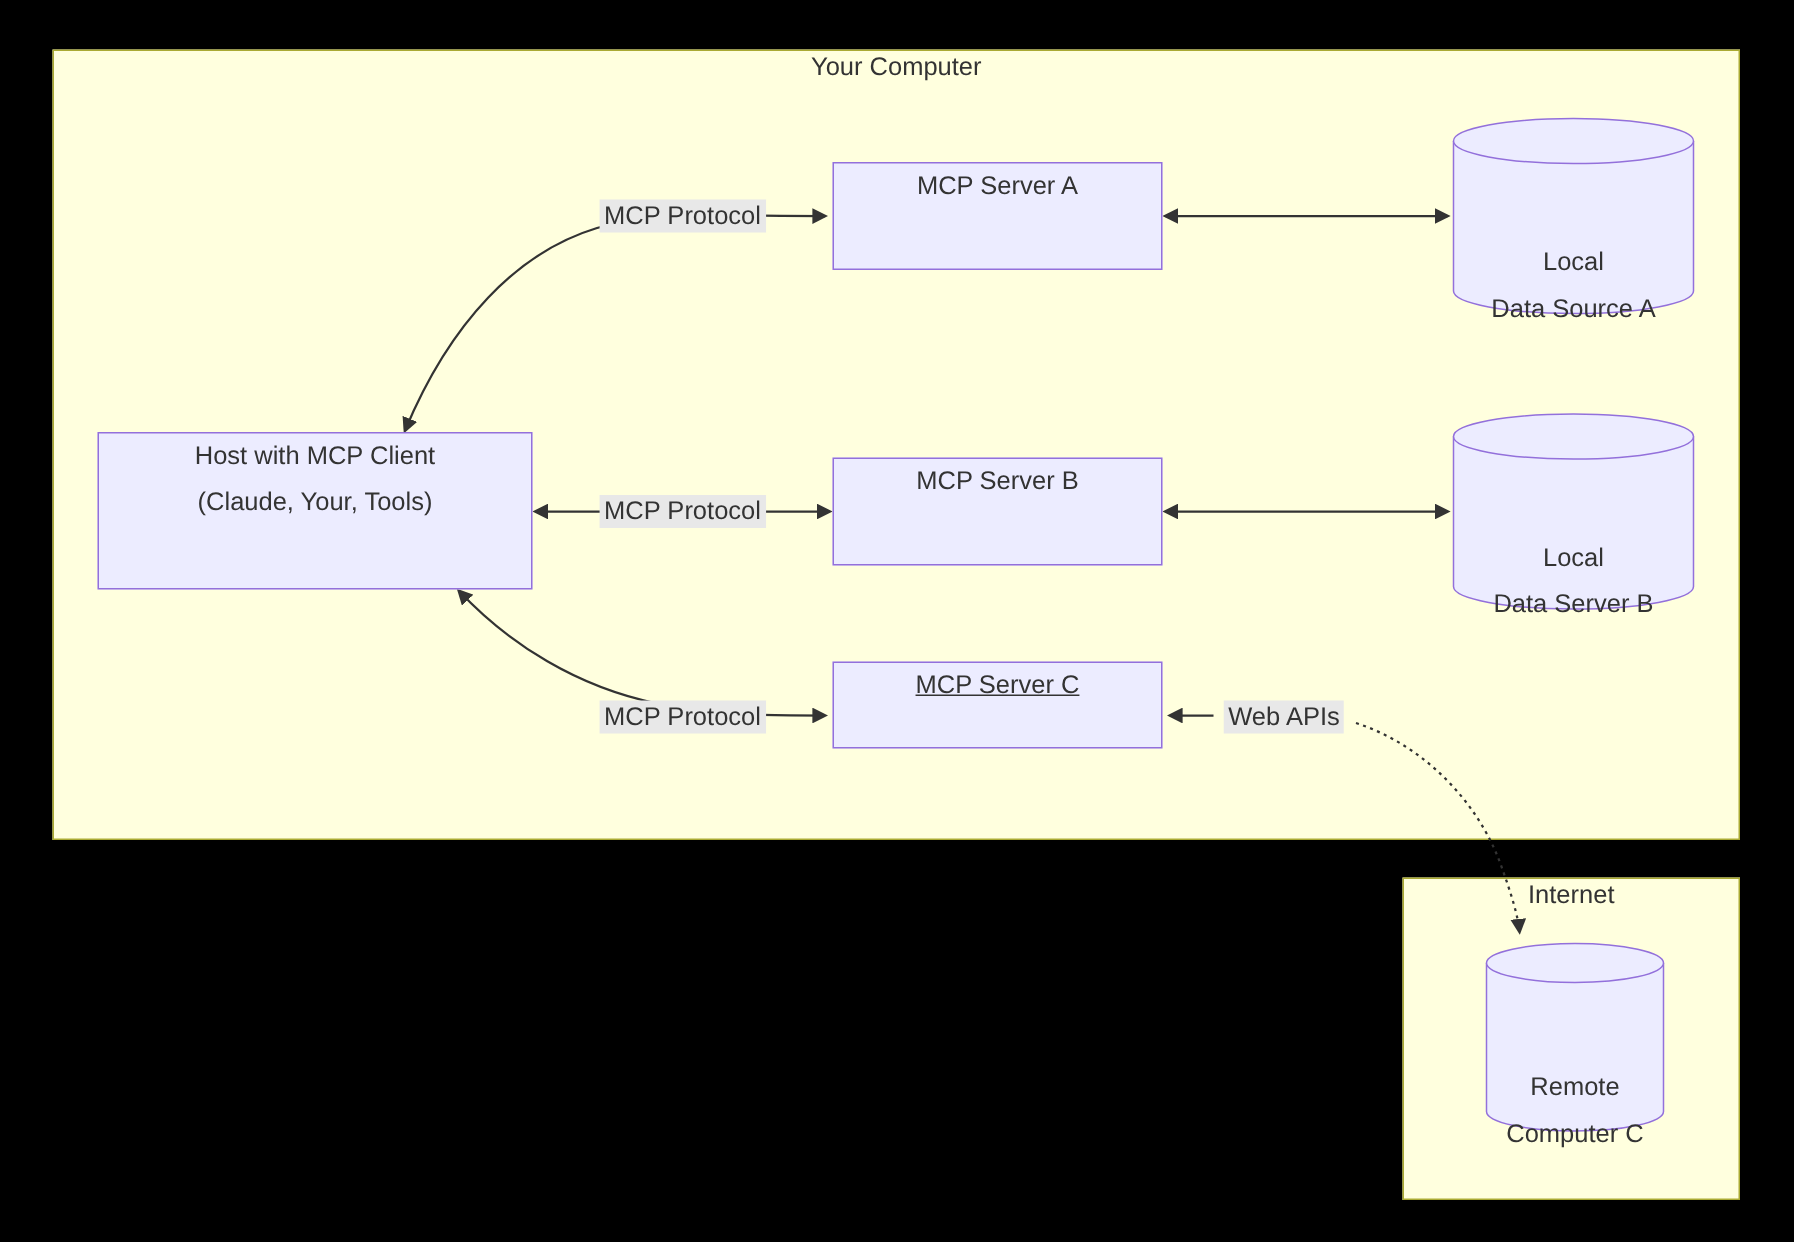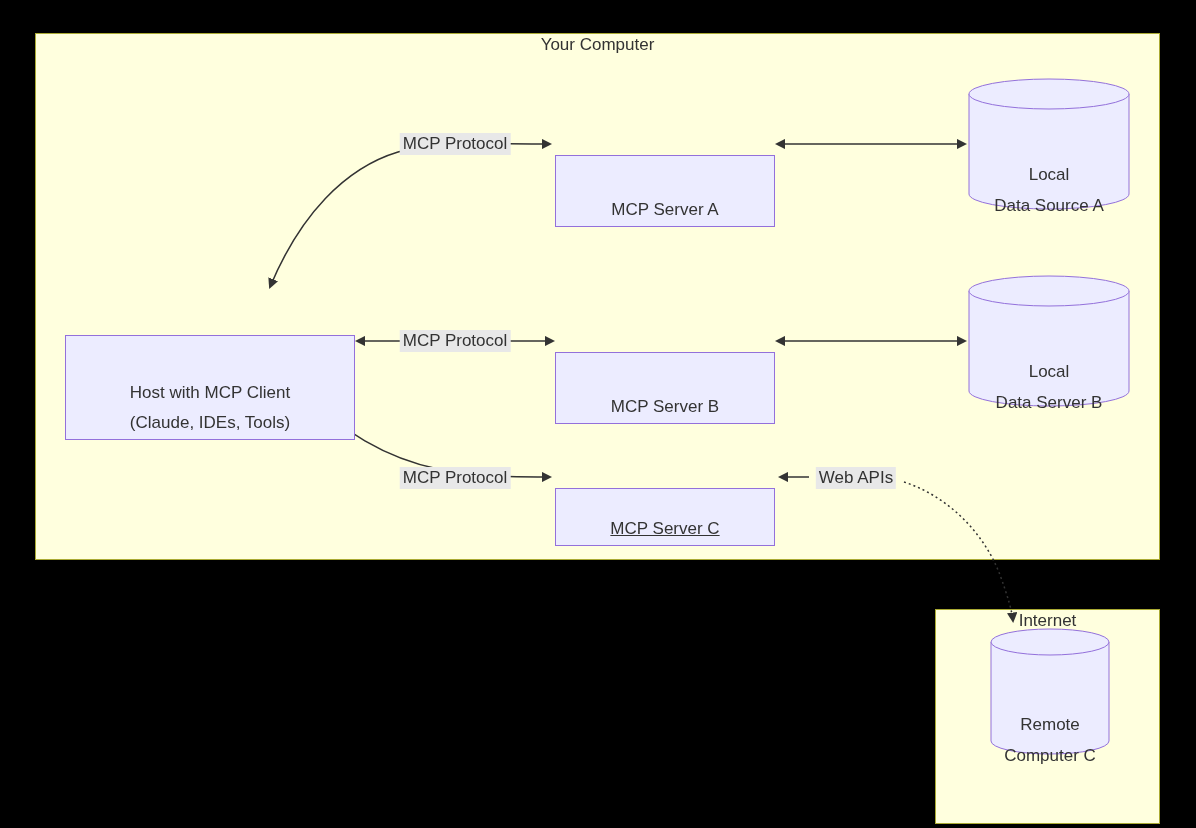--- a/index.html
+++ b/index.html
@@ -48,26 +48,25 @@
   }
   .edge.dotted { stroke-dasharray: 2 3; }
   .arrowhead { fill: var(--line); stroke: none; }
   .node {
     position: absolute;
     background: var(--node-fill);
     border: 1px solid var(--node-border);
     display: flex;
     flex-direction: column;
     align-items: center;
-    justify-content: flex-end;
+    justify-content: flex-start;
     text-align: center;
     font-size: 17px;
     line-height: 1.8;
     color: var(--text);
-    margin-top: 47px;
   }
   .cylinder { position: absolute; }
   .cylinder svg { position: absolute; left: 0; top: 0; }
   .cyl-shape { fill: var(--node-fill); stroke: var(--node-border); stroke-width: 1; }
   .cyl-text {
     position: absolute;
     left: 0; right: 0;
     top: 46px;
     display: flex;
     flex-direction: column;
@@ -82,21 +81,21 @@
     position: absolute;
     transform: translate(-50%, -50%);
     background: var(--edge-label-bg);
     color: var(--text);
     font-size: 17px;
     padding: 1px 3px;
     white-space: nowrap;
   }
   
   #your-computer { left: 35px; top: 33px; width: 1125px; height: 527px; }
-  #internet      { left: 935px; top: 609px; width: 225px; height: 215px; }
+  #internet      { left: 935px; top: 585px; width: 225px; height: 215px; }
   #host     { left: 65px;  top: 288px; width: 290px; height: 105px; }
   #server-a { left: 555px; top: 108px; width: 220px; height: 72px; }
   #server-b { left: 555px; top: 305px; width: 220px; height: 72px; }
   #server-c { left: 555px; top: 441px; width: 220px; height: 58px; text-decoration: underline; }
   #source-a { left: 968px; top: 78px;  width: 162px; height: 132px; }
   #source-b { left: 968px; top: 275px; width: 162px; height: 132px; }
   #remote-c { left: 990px; top: 628px; width: 120px; height: 127px; }
   #label-protocol-a { left: 455px; top: 144px; }
   #label-protocol-b { left: 455px; top: 341px; }
   #label-protocol-c { left: 455px; top: 478px; }
@@ -124,21 +123,21 @@
     <path class="edge" d="M357,341 L553,341" marker-start="url(#arrow)" marker-end="url(#arrow)"></path>
     <path class="edge" d="M306,394 C340,430 385,458 438,469 C478,477 505,477 550,477" marker-start="url(#arrow)" marker-end="url(#arrow)"></path>
     <path class="edge" d="M777,144 L965,144" marker-start="url(#arrow)" marker-end="url(#arrow)"></path>
     <path class="edge" d="M777,341 L965,341" marker-start="url(#arrow)" marker-end="url(#arrow)"></path>
     <path class="edge" d="M780,477 L809,477" marker-start="url(#arrow)"></path>
     <path class="edge dotted" d="M904,482 C950,497 985,535 1000,575 C1008,597 1012,611 1013,621" marker-end="url(#arrow)"></path>
   </svg>
 
   <div class="node" id="host">
     <span>Host with MCP Client</span>
-    <span>(Claude, IDEs, Tools)</span>
+    <span>(Claude, Your, Tools)</span>
   </div>
   <div class="node" id="server-a">
     <span>MCP Server A</span>
   </div>
   <div class="node" id="server-b">
     <span>MCP Server B</span>
   </div>
   <div class="node" id="server-c">
     <span>MCP Server C</span>
   </div>

